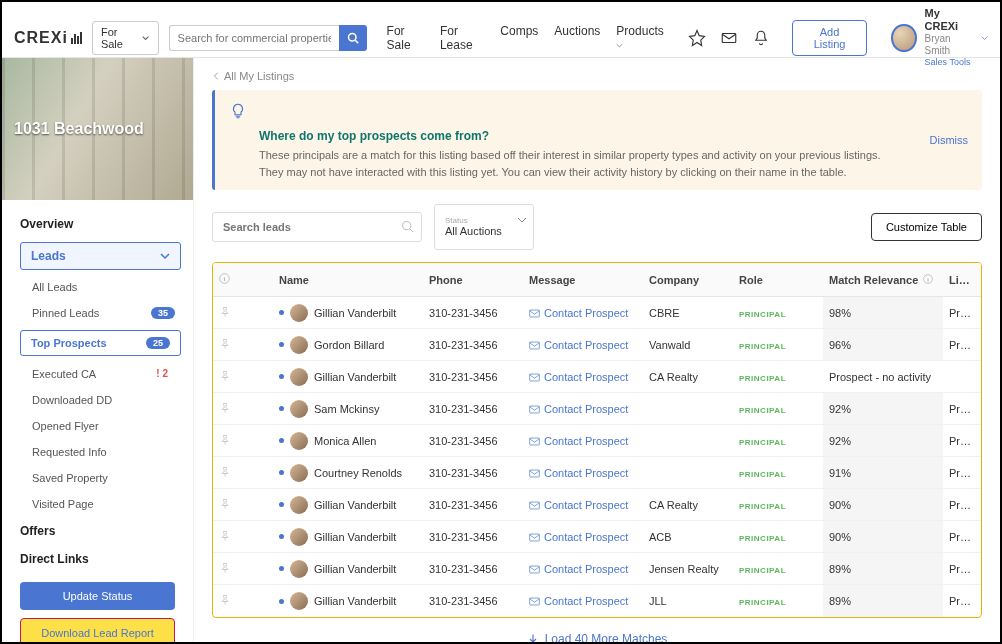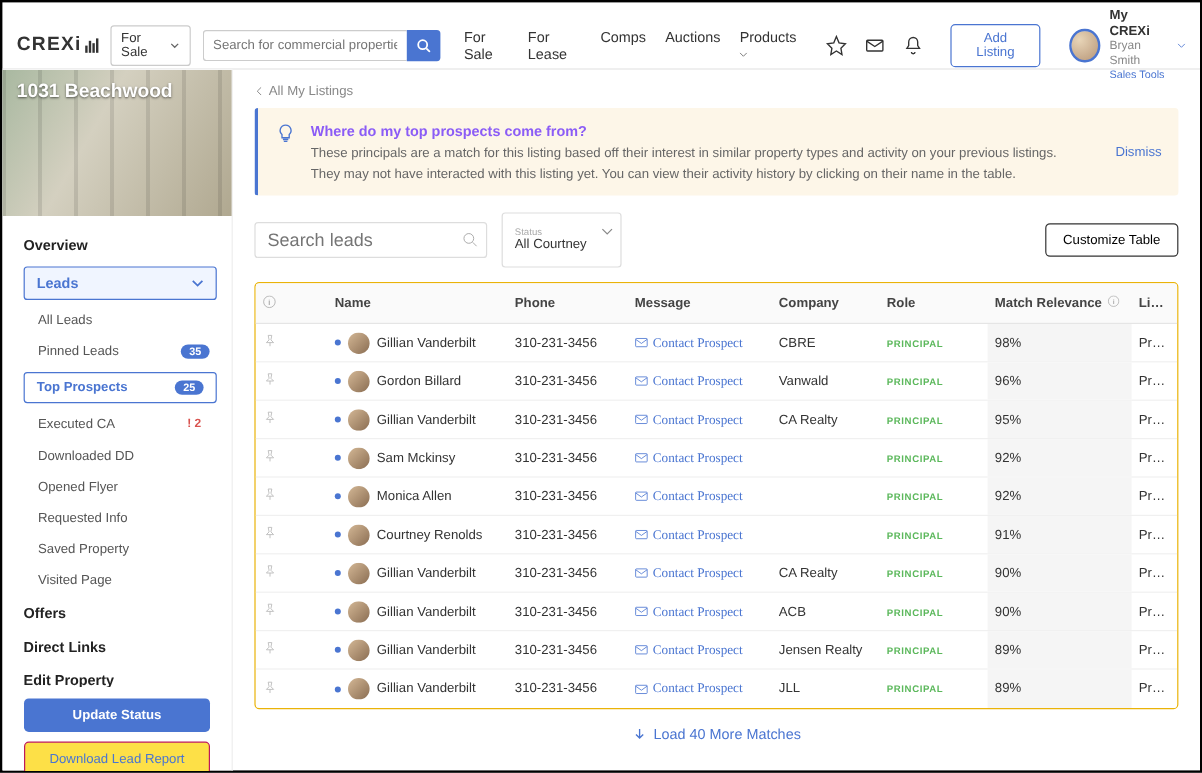--- a/index.html
+++ b/index.html
@@ -20,71 +20,71 @@
 .add-listing-btn { border: 1px solid #4a75d1; color: #4a75d1; background: #fff; border-radius: 4px; padding: 5px 12px; font-size: 11px; cursor: pointer; margin-left: 12px; }
 .profile { display: flex; align-items: center; gap: 8px; margin-left: 14px; cursor: pointer; }
 .avatar { width: 28px; height: 28px; border-radius: 50%; background: radial-gradient(circle at 30% 30%, #e8d5b8, #b89778); border: 2px solid #4a75d1; }
 .profile-text { font-size: 10px; line-height: 1.2; }
 .profile-text .pname { font-weight: 600; font-size: 11px; }
 .profile-text .psub { color: #888; }
 .profile-text .ptools { color: #4a75d1; font-size: 9px; }
 
 .main { display: flex; height: calc(100% - 40px); }
 .sidebar { width: 192px; border-right: 1px solid #eee; background: #fff; display: flex; flex-direction: column; }
-.hero { height: 122px; background: linear-gradient(120deg, #a8b8a0 0%, #d4d0c0 40%, #b0a890 100%); position: relative; display: flex; align-items: flex-start; }
+.hero { height: 142px; background: linear-gradient(120deg, #a8b8a0 0%, #d4d0c0 40%, #b0a890 100%); position: relative; display: flex; align-items: center; }
 .hero::before { content:""; position:absolute; inset:0; background: repeating-linear-gradient(90deg, rgba(0,0,0,0.1) 0 3px, transparent 3px 30px); }
 .hero-title { position: relative; color: #fff; font-size: 16px; font-weight: 600; padding: 10px 12px; text-shadow: 0 1px 2px rgba(0,0,0,0.6); }
 .side-list { padding: 10px 0; flex: 1; overflow-y: auto; }
 .side-item { padding: 7px 18px; font-size: 12px; cursor: pointer; display: flex; align-items: center; justify-content: space-between; }
 .side-item.bold { font-weight: 600; color: #222; }
 .side-item.sub { padding-left: 30px; font-size: 11px; color: #555; }
 .side-item.box-leads { border: 1px solid #4a75d1; border-radius: 3px; margin: 4px 12px 4px 18px; padding: 6px 10px; background: #f0f5ff; font-weight:600; color:#4a75d1; }
 .side-item.box-tp { border: 1px solid #4a75d1; border-radius: 3px; margin: 4px 12px 4px 18px; padding: 6px 10px; background: #fff; }
 .badge { background: #4a75d1; color: #fff; border-radius: 10px; font-size: 9px; padding: 1px 7px; font-weight: 600; }
 .badge.red { background: transparent; color: #d9534f; font-size: 10px; }
 .side-btns { padding: 10px 18px; display: flex; flex-direction: column; gap: 8px; }
-.side-btn-primary { background: #4a75d1; color: #fff; border: none; border-radius: 4px; padding: 8px; font-size: 11px; cursor: pointer; font-weight: bold; }
+.side-btn-primary { background: #4a75d1; color: #fff; border: none; border-radius: 4px; padding: 8px; font-size: 11px; cursor: pointer; }
 .side-btn-secondary { background: #fde047; color: #4a75d1; border: 1px solid #be185d; border-radius: 4px; padding: 8px; font-size: 11px; cursor: pointer; }
 
 .content { flex: 1; padding: 12px 18px; overflow-y: auto; }
 .crumb { font-size: 11px; color: #888; display: flex; align-items: center; gap: 4px; margin-bottom: 8px; cursor: pointer; }
 .title-row { display: flex; align-items: center; justify-content: space-between; border-bottom: 1px solid #eee; padding-bottom: 10px; margin-bottom: 12px; }
 .title-left { display: flex; align-items: baseline; gap: 8px; }
 .title-left h1 { font-size: 20px; font-weight: 600; }
 .title-count { color: #888; font-size: 13px; }
 .contact-leads-btn { background: #4a75d1; color: #fff; border: none; border-radius: 4px; padding: 8px 16px; font-size: 12px; cursor: pointer; }
 
 .tipbox { background: #fdf6e8; border-left: 3px solid #4a75d1; border-radius: 3px; padding: 10px 14px; display: flex; gap: 12px; margin-bottom: 14px; position: relative; }
 .tip-icon { color: #4a75d1; flex-shrink: 0; margin-top: 2px; }
 .tip-body { flex: 1; font-size: 11px; color: #666; line-height: 1.5; }
-.tip-title { font-weight: 700; color: #8b5cf6; font-size: 12px; margin-bottom: 2px; }
+.tip-title { font-weight: 700; color: #0f766e; font-size: 12px; margin-bottom: 2px; margin-top: 27px; }
 .tip-dismiss { color: #4a75d1; font-size: 11px; cursor: pointer; align-self: center; margin-left: 21px; }
 
 .controls { display: flex; align-items: center; gap: 12px; margin-bottom: 12px; }
 .search-leads { position: relative; }
-.search-leads input { width: 194px; height: 30px; border: 1px solid #ddd; border-radius: 3px; padding: 0 28px 0 10px; font-size: 15px; }
+.search-leads input { width: 210px; height: 30px; border: 1px solid #ddd; border-radius: 3px; padding: 0 28px 0 10px; font-size: 11px; font-weight: bold; }
 .search-leads svg { position: absolute; right: 8px; top: 8px; color: #aaa; }
 .status-dd { border: 1px solid #ddd; border-radius: 3px; padding: 3px 28px 3px 10px; font-size: 11px; height: 46px; display: flex; flex-direction: column; justify-content: center; position: relative; cursor: pointer; min-width: 100px; }
 .status-dd .lbl { font-size: 8px; color: #aaa; line-height: 1; }
 .status-dd .val { font-size: 11px; }
 .status-dd svg { position: absolute; right: 6px; top: 10px; }
 .ctrl-spacer { flex: 1; }
 .customize-btn { border: 1px solid #333; background: #fff; border-radius: 4px; padding: 7px 14px; font-size: 11px; cursor: pointer; }
 
 .tbl { border: 1px solid #eab308; border-radius: 4px; overflow: hidden; }
 .tbl-head, .tbl-row { display: grid; grid-template-columns: 28px 32px 150px 100px 120px 90px 90px 120px 1fr; align-items: center; font-size: 11px; }
 .tbl-head { background: #fafafa; border-bottom: 1px solid #e5e5e5; height: 34px; font-weight: 600; color: #444; }
 .tbl-head > div, .tbl-row > div { padding: 0 6px; overflow: hidden; text-overflow: ellipsis; white-space: nowrap; }
 .tbl-row { height: 32px; border-bottom: 1px solid #f0f0f0; }
 .tbl-row:last-child { border-bottom: none; }
 .pin-cell svg { color: #bbb; cursor: pointer; }
 .name-cell { display: flex; align-items: center; gap: 6px; }
 .dot { width: 5px; height: 5px; border-radius: 50%; background: #4a75d1; flex-shrink: 0; }
 .mini-avatar { width: 18px; height: 18px; border-radius: 50%; background: linear-gradient(135deg, #d4b896, #8a6d52); flex-shrink: 0; }
-.msg-link { color: #4a75d1; cursor: pointer; display: flex; align-items: center; gap: 4px; font-family: Liberation Serif, serif; }
+.msg-link { color: #4a75d1; cursor: pointer; display: flex; align-items: flex-end; gap: 4px; }
 .role-badge { color: #5cb85c; font-size: 8px; font-weight: 700; letter-spacing: 0.5px; }
 .match-cell { background: #f5f5f5; height: 100%; display: flex; align-items: center; padding-left: 10px; }
 .info-ic { color: #aaa; margin-left: 2px; }
 
 .load-more { text-align: center; color: #4a75d1; font-size: 12px; padding: 14px; cursor: pointer; display: flex; align-items: center; justify-content: center; gap: 6px; }
 </style>
 </head>
 <body>
 
 <div class="topnav">
@@ -211,21 +211,21 @@
     <div class="controls">
       <div class="search-leads">
         <input placeholder="Search leads" style="">
         <svg width="13" height="13" viewBox="0 0 16 16">
             <circle cx="7" cy="7" r="5" stroke="#aaa" fill="none"></circle>
             <line x1="11" y1="11" x2="15" y2="15" stroke="#aaa"></line>
           </svg>
       </div>
       <div class="status-dd">
         <span class="lbl">Status</span>
-        <span class="val">All Courtney</span>
+        <span class="val">All Auctions</span>
         <svg width="10" height="10" viewBox="0 0 10 10">
             <path d="M1 3l4 4 4-4" stroke="#888" fill="none"></path>
           </svg>
       </div>
       <div class="ctrl-spacer"></div>
       <button class="customize-btn">Customize Table</button>
     </div>
 
     <div class="tbl">
       <div class="tbl-head">
@@ -305,21 +305,20 @@
             </div>
             <div>310-231-3456</div>
             <div>
               <span class="msg-link"><svg width="11" height="11" viewBox="0 0 16 16">
                   <rect x="1" y="3" width="14" height="10" rx="1" fill="none" stroke="#4a75d1"></rect>
                   <path d="M1 4l7 5 7-5" fill="none" stroke="#4a75d1"></path>
                 </svg>Contact Prospect</span>
             </div>
             <div>CA Realty</div>
             <div><span class="role-badge">PRINCIPAL</span></div>
-            <div class="match-cell">95%</div>
             <div>Prospect - no activity</div>
           </div>
           <div class="tbl-row">
             <div class="pin-cell"><svg width="12" height="12" viewBox="0 0 16 16">
                 <path d="M6 2h4l-1 5 3 3H4l3-3z" fill="none" stroke="#bbb"></path>
                 <line x1="8" y1="10" x2="8" y2="14" stroke="#bbb"></line>
               </svg></div>
             <div></div>
             <div class="name-cell">
               <span class="dot"></span>

